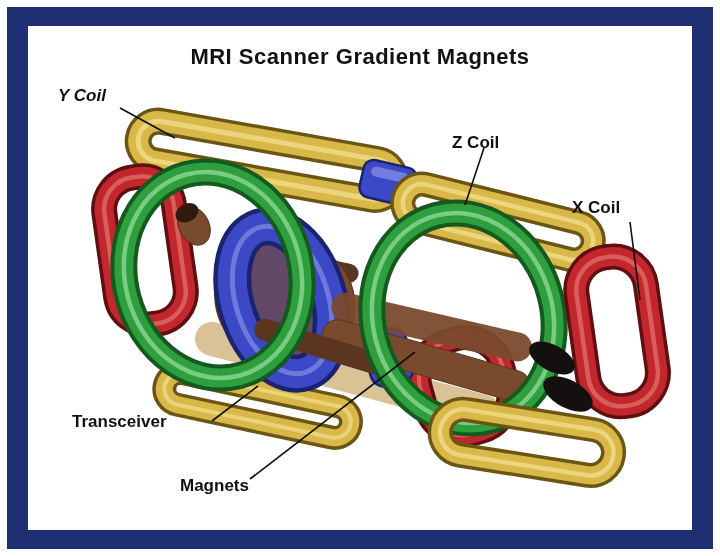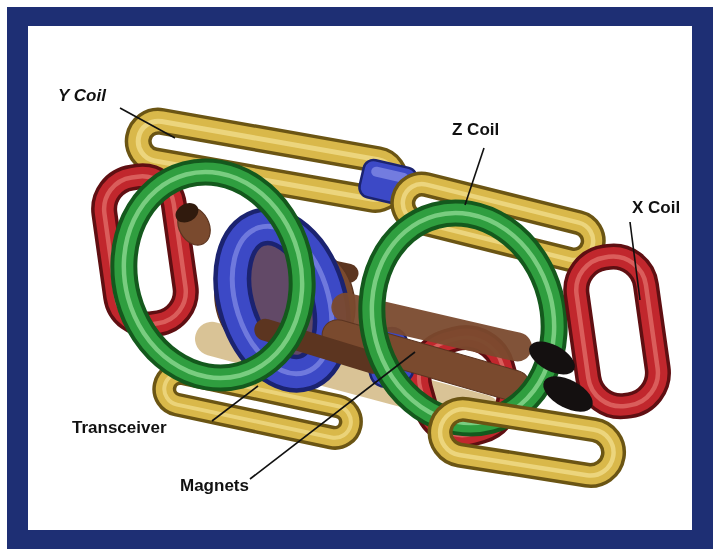--- a/index.html
+++ b/index.html
@@ -27,23 +27,23 @@
     font-size:22px; font-weight:bold; letter-spacing:.5px;
     color:var(--label-text,#111111);
   }
   .lbl{
     position:absolute;
     font-size:17px; font-weight:bold;
     color:var(--label-text,#111111);
     white-space:nowrap;
   }
   .lbl-y{left:58px; top:86px;font-style:italic;}
-  .lbl-z{left:452px; top:120px;}
-  .lbl-x{left:632px; top:198px;}
-  .lbl-t{left:72px; top:412px;margin-top:6px;}
+  .lbl-z{left:452px; top:133px;}
+  .lbl-x{left:572px; top:198px;}
+  .lbl-t{left:72px; top:412px;}
   .lbl-p{left:180px; top:476px;}
 </style>
 </head>
 <body>
 
 <div class="page">
   <div class="frame"></div>
   <div class="canvas"></div>
 
   <svg class="illustration" viewBox="0 0 720 556" xmlns="http://www.w3.org/2000/svg">
@@ -147,18 +147,19 @@
 
     <g style="stroke:var(--label-text,#111111);stroke-width:1.6">
       <line x1="120" y1="108" x2="175" y2="138"></line>
       <line x1="484" y1="148" x2="465" y2="205"></line>
       <line x1="630" y1="222" x2="640" y2="300"></line>
       <line x1="212" y1="421" x2="258" y2="386"></line>
       <line x1="250" y1="479" x2="415" y2="352"></line>
     </g>
   </svg>
 
+  <div class="title">MRI Scanner Gradient Magnets</div>
   <div class="lbl lbl-y">Y Coil</div>
   <div class="lbl lbl-z">Z Coil</div>
   <div class="lbl lbl-x">X Coil</div>
   <div class="lbl lbl-t">Transceiver</div>
   <div class="lbl lbl-p">Magnets</div>
 </div>
 
 </body></html>

